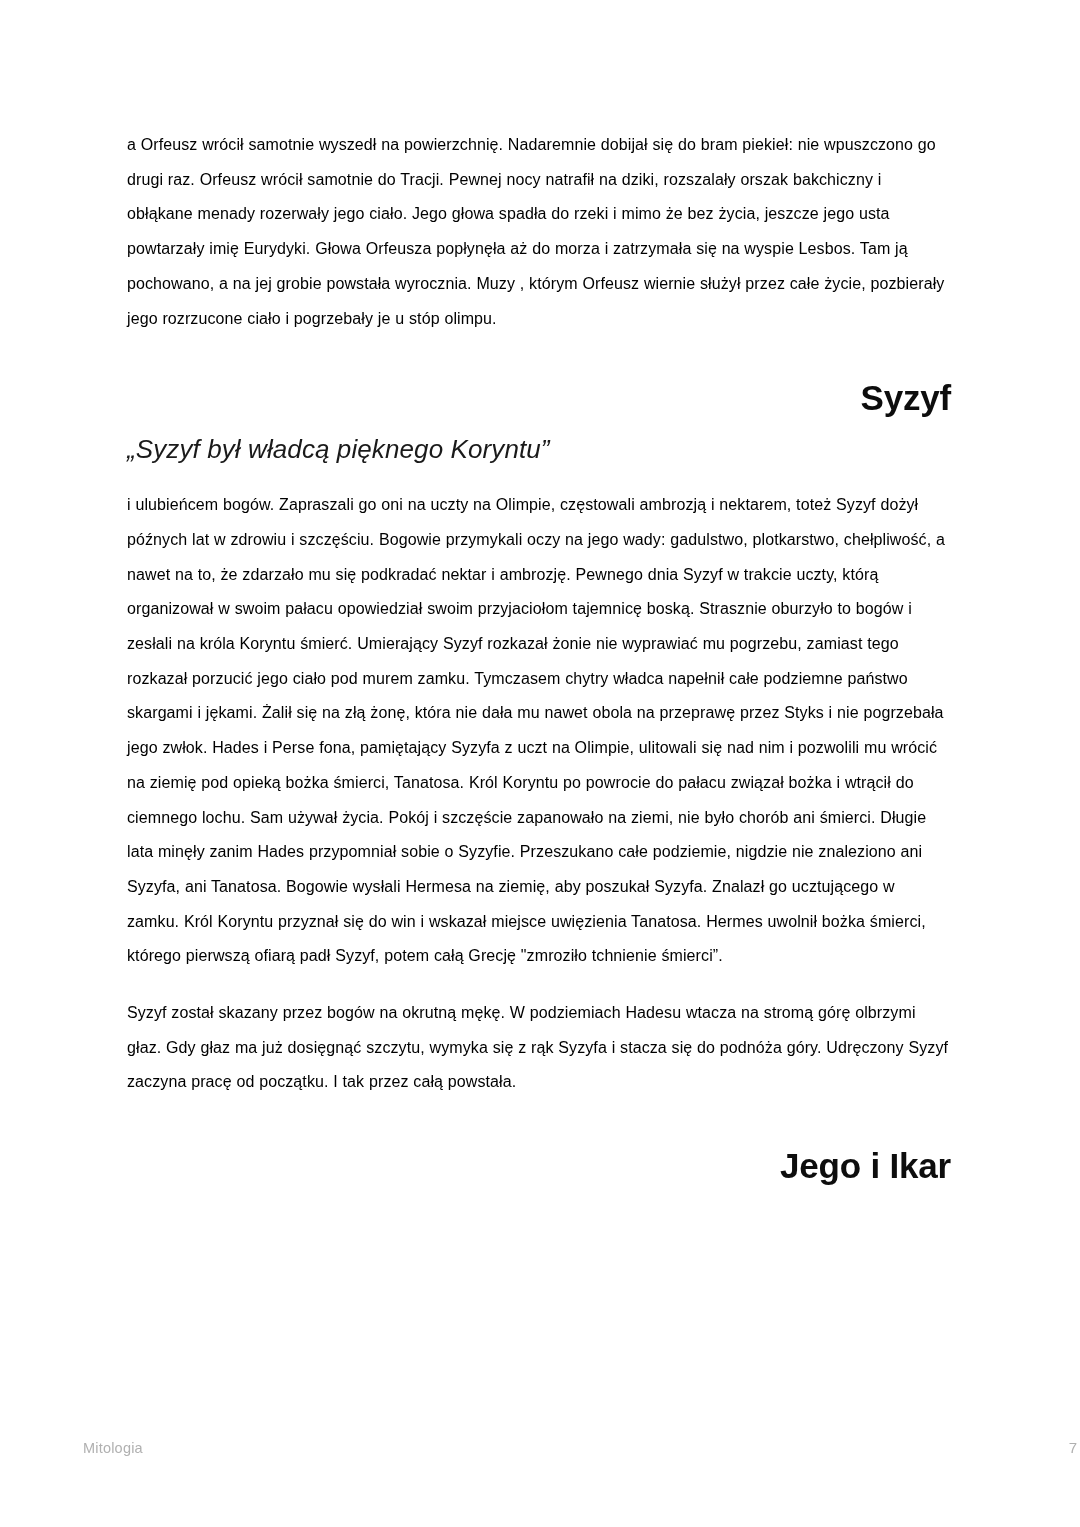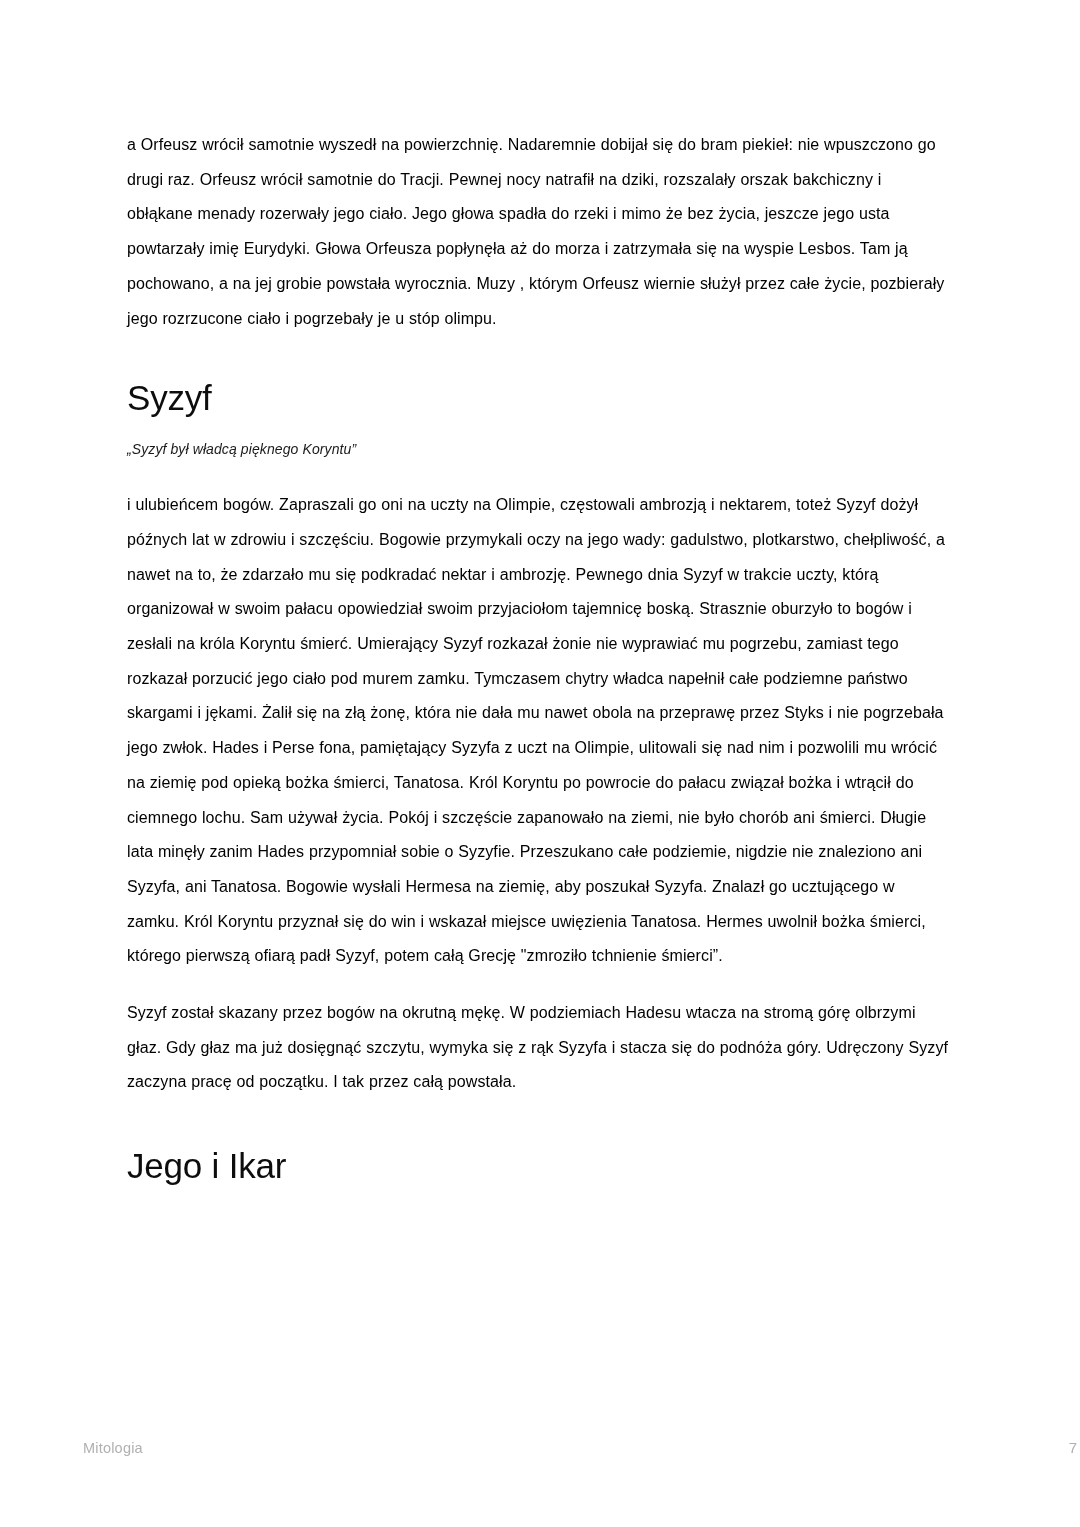--- a/index.html
+++ b/index.html
@@ -43,33 +43,34 @@
   }
 
   p.body-text:last-child {
     margin-bottom: 0;
   }
 
   h2.section-heading {
     margin: 0;
     font-size: 35px;
     line-height: 44px;
-    font-weight: 400;
+    font-weight: 700;
     color: #0d0d0d;
     letter-spacing: -0.2px;
+    text-align: right;
   }
 
   .heading-block-syzyf {
     margin-top: 40px;
     margin-bottom: 0;
   }
 
   p.subtitle-quote {
     margin: 14px 0 24px 0;
-    font-size: 14px;
+    font-size: 26px;
     line-height: 30px;
     font-style: italic;
     font-weight: 400;
     color: #1a1a1a;
     letter-spacing: 0.1px;
   }
 
   .heading-block-dedal {
     margin-top: 44px;
   }

